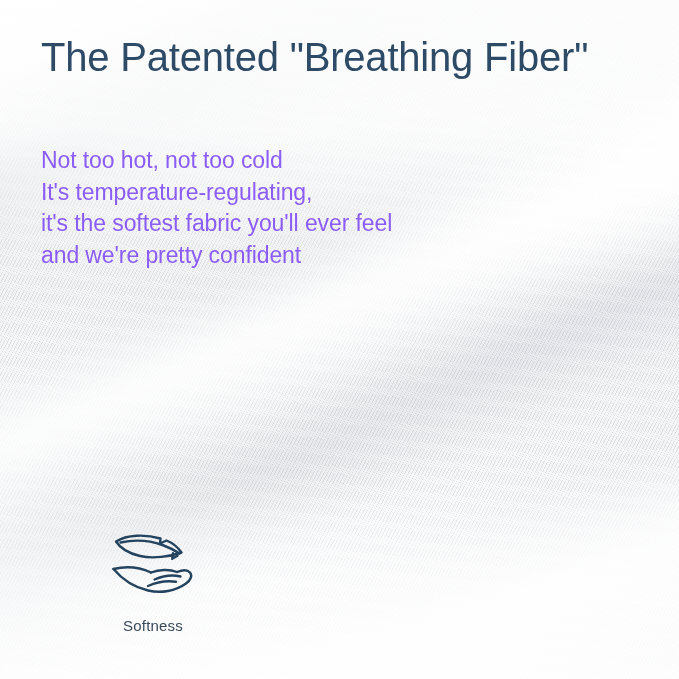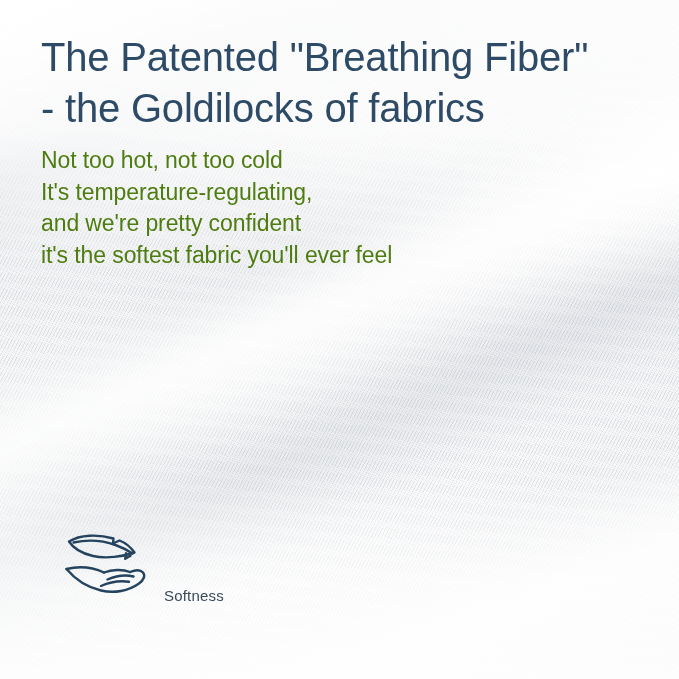--- a/index.html
+++ b/index.html
@@ -164,21 +164,21 @@
     letter-spacing: -0.2px;
     white-space: nowrap;
   }
 
   .headline .hl-line { display: block; }
 
   .subcopy {
     position: absolute;
     left: 41px;
     top: 145px;
-    color: #4d7c0f;
+    color: #8b5cf6;
     font-size: 23px;
     line-height: 31.5px;
     font-weight: 400;
     letter-spacing: -0.1px;
   }
 
   .subcopy .sub-line { display: block; white-space: nowrap; }
 
   
   .features {
@@ -187,23 +187,22 @@
     right: 60px;
     top: 528px;
     display: flex;
     justify-content: space-between;
     align-items: flex-start;
   }
 
   .feature {
     width: 186px;
     display: flex;
-    flex-direction: row;
-    align-items: flex-end;
-    gap: 12px;
+    flex-direction: column;
+    align-items: center;
   }
 
   .feature-icon {
     height: 76px;
     display: flex;
     align-items: center;
     justify-content: center;
   }
 
   .feature-label {
@@ -229,28 +228,27 @@
   <div class="bg-weave2"></div>
   <div class="bg-highlights"></div>
   <div class="bg-vignette"></div>
   <div class="bg-topwash"></div>
   <div class="bg-botwash"></div>
 
   <div class="content">
 
     <div class="headline">
       <span class="hl-line">The Patented "Breathing Fiber"</span>
-      <span class="hl-line">- the Goldilocks of fabrics</span>
     </div>
 
     <div class="subcopy">
       <span class="sub-line">Not too hot, not too cold</span>
       <span class="sub-line">It's temperature-regulating,</span>
+      <span class="sub-line">it's the softest fabric you'll ever feel</span>
       <span class="sub-line">and we're pretty confident</span>
-      <span class="sub-line">it's the softest fabric you'll ever feel</span>
     </div>
 
     <div class="features">
 
       <div class="feature">
         <div class="feature-icon">
           <svg class="icon-svg" width="92" height="70" viewBox="0 0 92 70" fill="none" stroke="#24435e" stroke-width="2.4" stroke-linecap="round" stroke-linejoin="round">
 
             <path d="M9 10.5 C20 3.5, 38 3, 53.5 7.5 L53 12.5 L59.5 9.5 C66 12, 71 16.5, 74.5 21.5
                      C63 25.5, 46 28, 33 25 C22.5 22.6, 13.5 17.5, 9 10.5 Z"></path>

